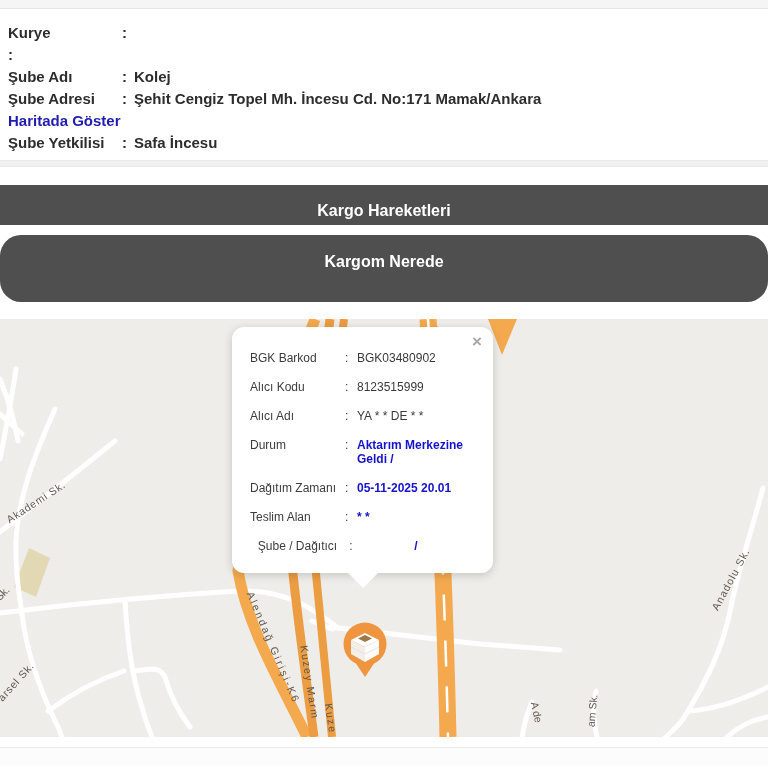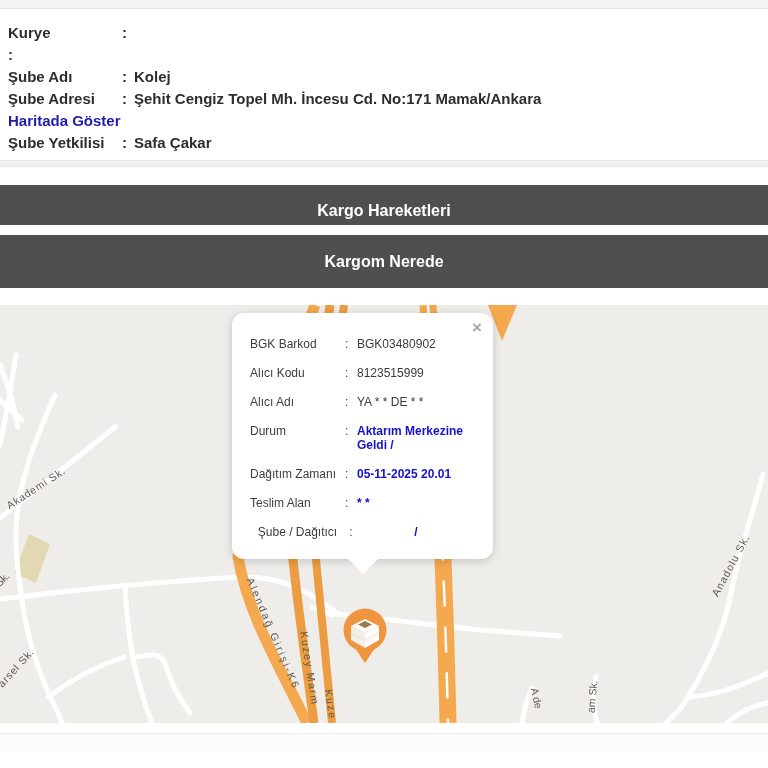--- a/index.html
+++ b/index.html
@@ -10,21 +10,21 @@
   .info-section { padding:13px 16px 6px 8px; background:#fff; }
   .info-row { display:grid; grid-template-columns:114px 12px 1fr; font-size:15px; font-weight:bold; color:#2d2d2d; line-height:22px; }
   .info-row .val { white-space:nowrap; }
   .map-link-row { line-height:22px; }
   .map-link { font-size:15px; font-weight:bold; color:#1f1caf; text-decoration:none; cursor:pointer; }
 
   .section-divider { height:7px; background:#f1f1f1; border-top:1px solid #e9e9e9; border-bottom:1px solid #e9e9e9; }
 
   .dark-bar { height:40px; background:#4f4f4f; color:#fff; font-size:16px; font-weight:bold; text-align:center; line-height:52px; cursor:pointer; }
   .bar-1 { margin-top:18px; }
-  .bar-2 { margin-top:10px; height:53px; line-height:53px; }
+  .bar-2 { margin-top:10px; height:67px; line-height:53px;border-radius:21px; }
 
   .map-wrap { position:relative; margin-top:17px; width:768px; height:418px; background:#efedea; overflow:hidden; }
   .map-wrap svg { position:absolute; left:0; top:0; }
   .street-label { font-size:10.5px; fill:#5f584d; }
 
   .map-popup { position:absolute; left:232px; top:8px; width:261px; background:#fff; border-radius:12px;
                box-shadow:0 2px 10px rgba(0,0,0,0.18); padding:24px 18px 16px 18px; z-index:5; }
   .map-popup:after { content:""; position:absolute; left:50%; bottom:-15px; transform:translateX(-50%);
                border:16px solid transparent; border-top:16px solid #fff; border-bottom:0; }
   .popup-close { position:absolute; top:6px; right:11px; font-size:17px; font-weight:bold; color:#a6a6a6; cursor:pointer; line-height:17px; }
@@ -60,21 +60,21 @@
     <span>Şube Adresi</span>
     <span>:</span>
     <span class="val">Şehit Cengiz Topel Mh. İncesu Cd. No:171 Mamak/Ankara</span>
   </div>
   <div class="map-link-row">
     <a class="map-link">Haritada Göster</a>
   </div>
   <div class="info-row">
     <span>Şube Yetkilisi</span>
     <span>:</span>
-    <span class="val">Safa Çakar</span>
+    <span class="val">Safa İncesu</span>
   </div>
 </div>
 
 <div class="section-divider"></div>
 
 <div class="dark-bar bar-1">Kargo Hareketleri</div>
 <div class="dark-bar bar-2">Kargom Nerede</div>
 
 <div class="map-wrap">
   <svg width="768" height="418" viewBox="0 0 768 418">

